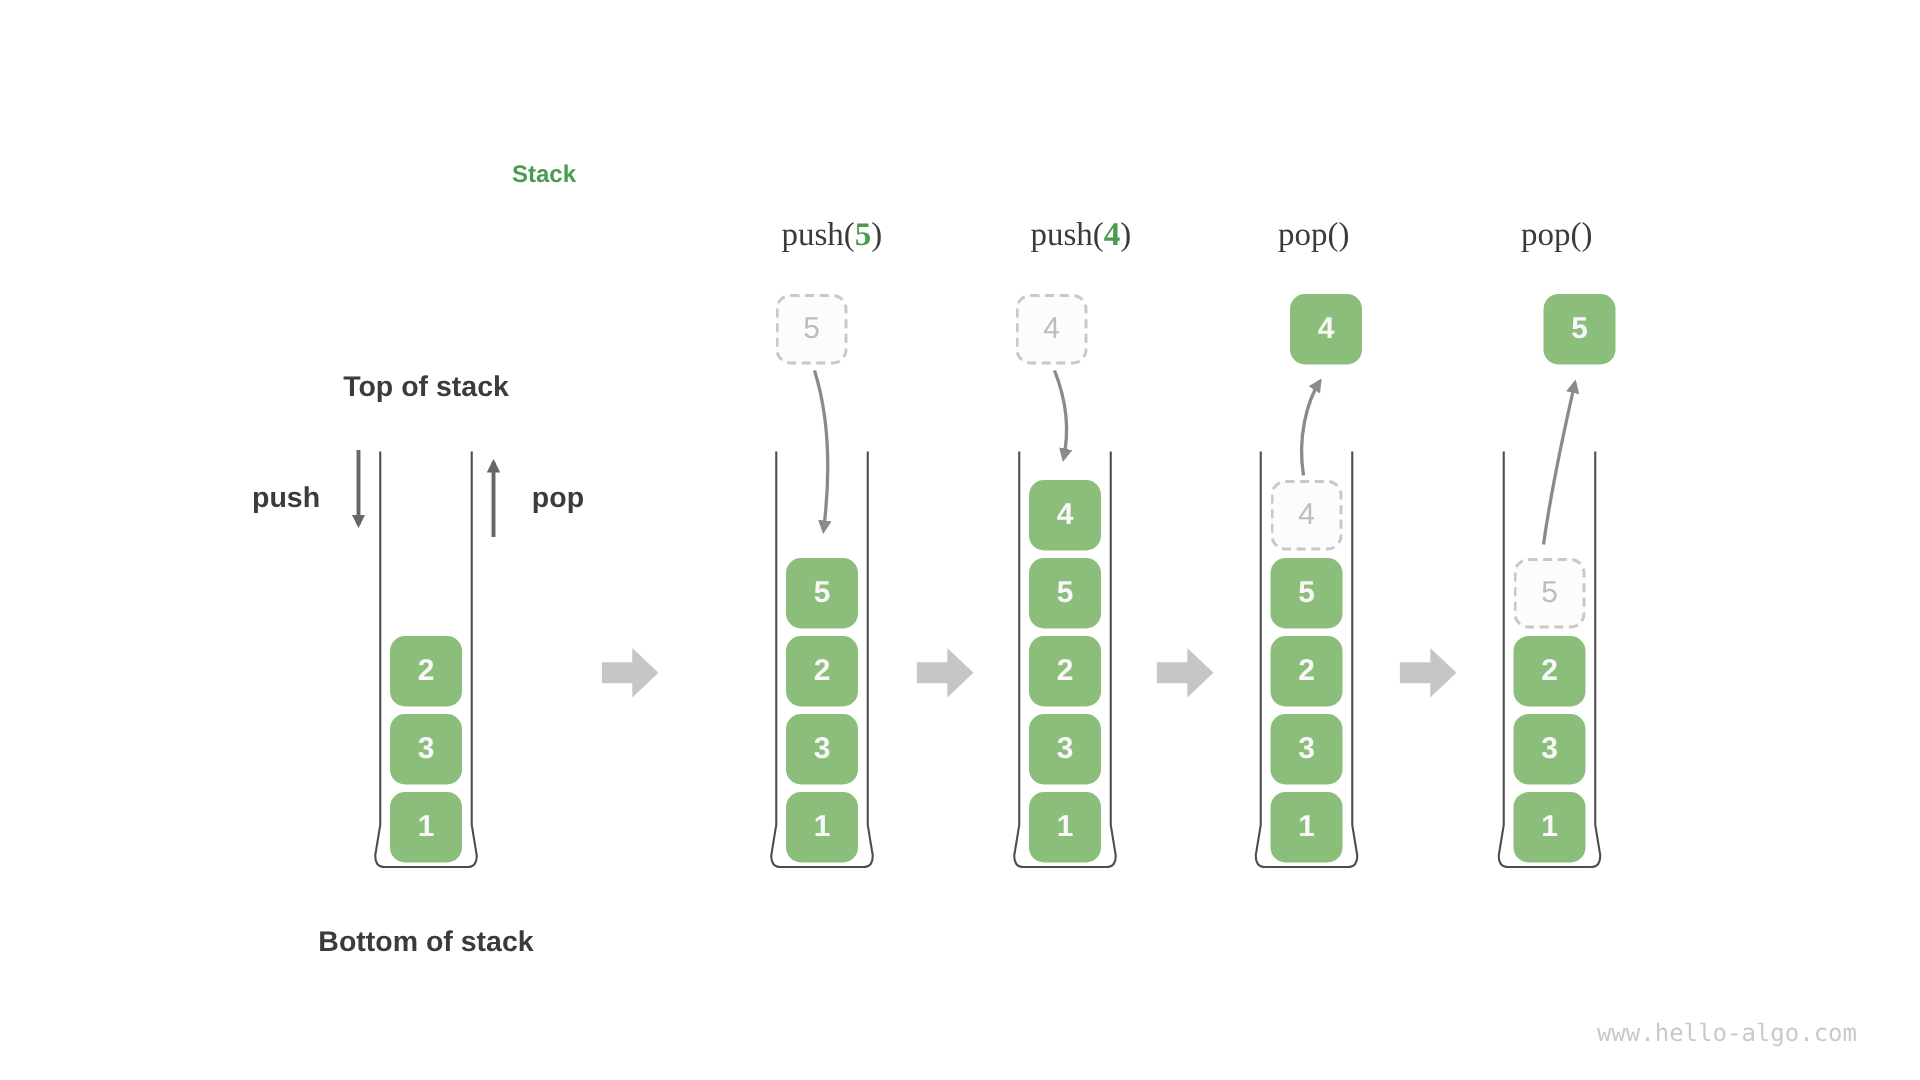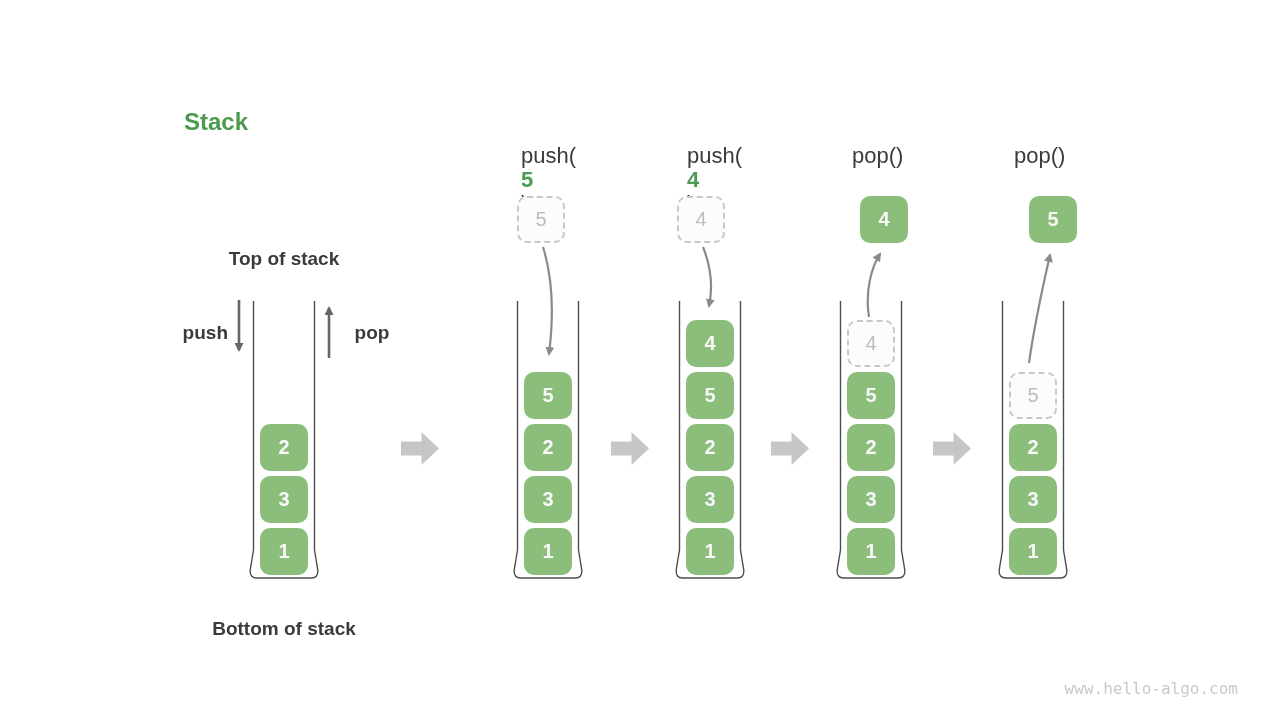--- a/index.html
+++ b/index.html
@@ -8,33 +8,33 @@
     position: relative;
     width: 1280px;
     height: 720px;
     background: #ffffff;
     overflow: hidden;
     font-family: "Liberation Sans", sans-serif;
   }
   .title {
     position: absolute;
     left: 184px; top: 108px; width: 200px;
-    text-align: left;
-    font-size: 24px; font-weight: bold;
+    text-align: right;
+    font-size: 16px; font-weight: bold;
     color: var(--accent-green);
   }
   .side-label {
     position: absolute;
     font-size: 19px; font-weight: bold;
     color: var(--text-dark);
   }
   .op-label {
     position: absolute; top: 144px;
-    display: flex; flex-direction: column;
-    font-family: Liberation Sans, sans-serif;
+    display: flex; flex-direction: row;
+    font-family: Liberation Serif, serif;
     font-size: 22px; line-height: 24px;
     color: var(--text-dark);
     white-space: pre;
   }
   .op-arg { color: var(--accent-green); font-weight: bold; }
   .stack-wall { position: absolute; width: 70px; height: 282px; top: 300px; }
   .stack-wall path { fill: none; stroke: var(--wall); stroke-width: 1.4; }
   .box, .ghost {
     position: absolute;
     width: 48px; height: 47px;
@@ -75,21 +75,21 @@
   }
 </style>
 </head>
 <body>
 
 <div class="canvas">
 
   <div class="title">Stack</div>
   <div class="side-label" style="left:184px; top:618px; width:200px; text-align:center;">Bottom of stack</div>
   <div class="side-label" style="left:199px; top:248px; width:170px; text-align:center;">Top of stack</div>
-  <div class="side-label" style="left:168px; top:322px; width:60px; text-align:right;">push</div>
+  <div class="side-label" style="left:168px; top:322px; width:60px; ">push</div>
   <div class="side-label" style="left:342px; top:322px; width:60px; text-align:center;">pop</div>
 
   <div class="op-label" style="left:521px;">
     <span>push(</span><span class="op-arg">5</span><span>)</span>
   </div>
   <div class="op-label" style="left:687px;">
     <span>push(</span><span class="op-arg">4</span><span>)</span>
   </div>
   <div class="op-label" style="left:852px;">
     <span>pop()</span><span class="op-arg"></span><span></span>

